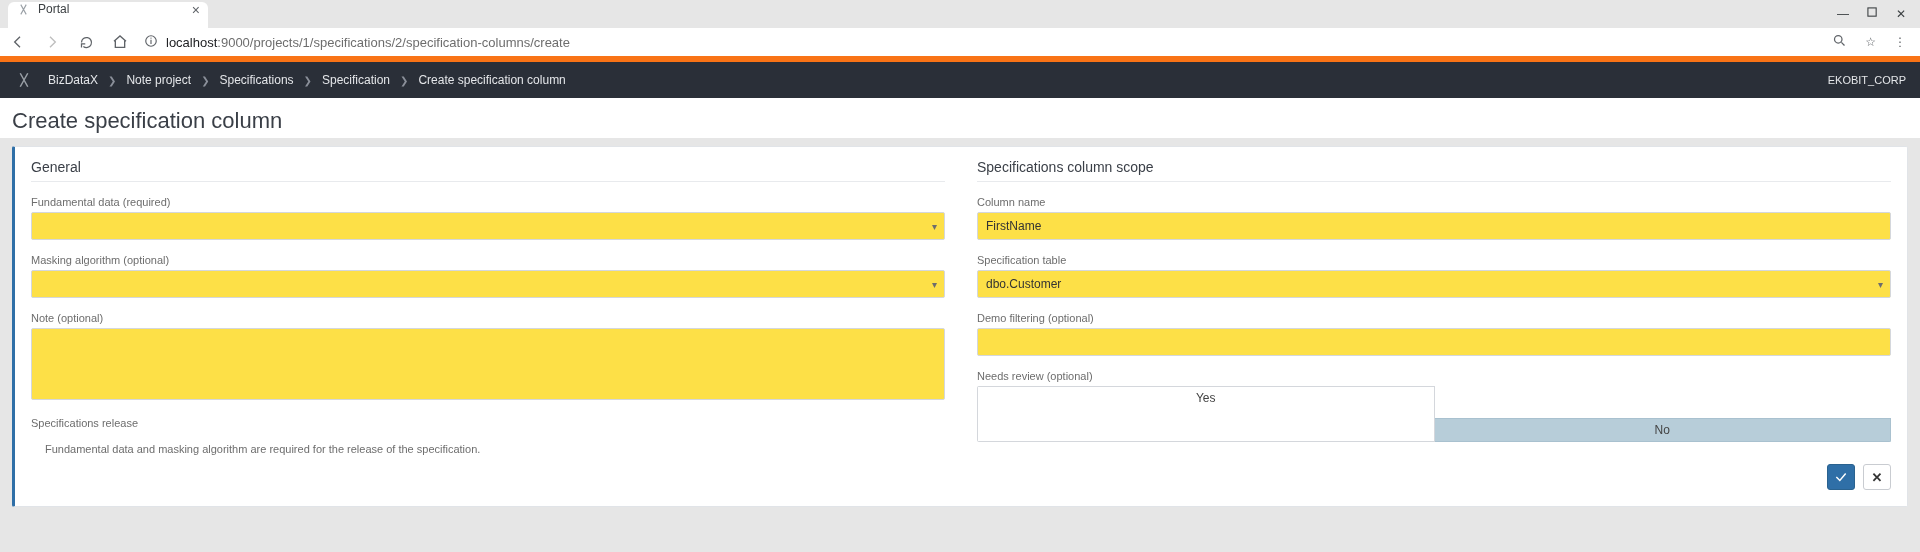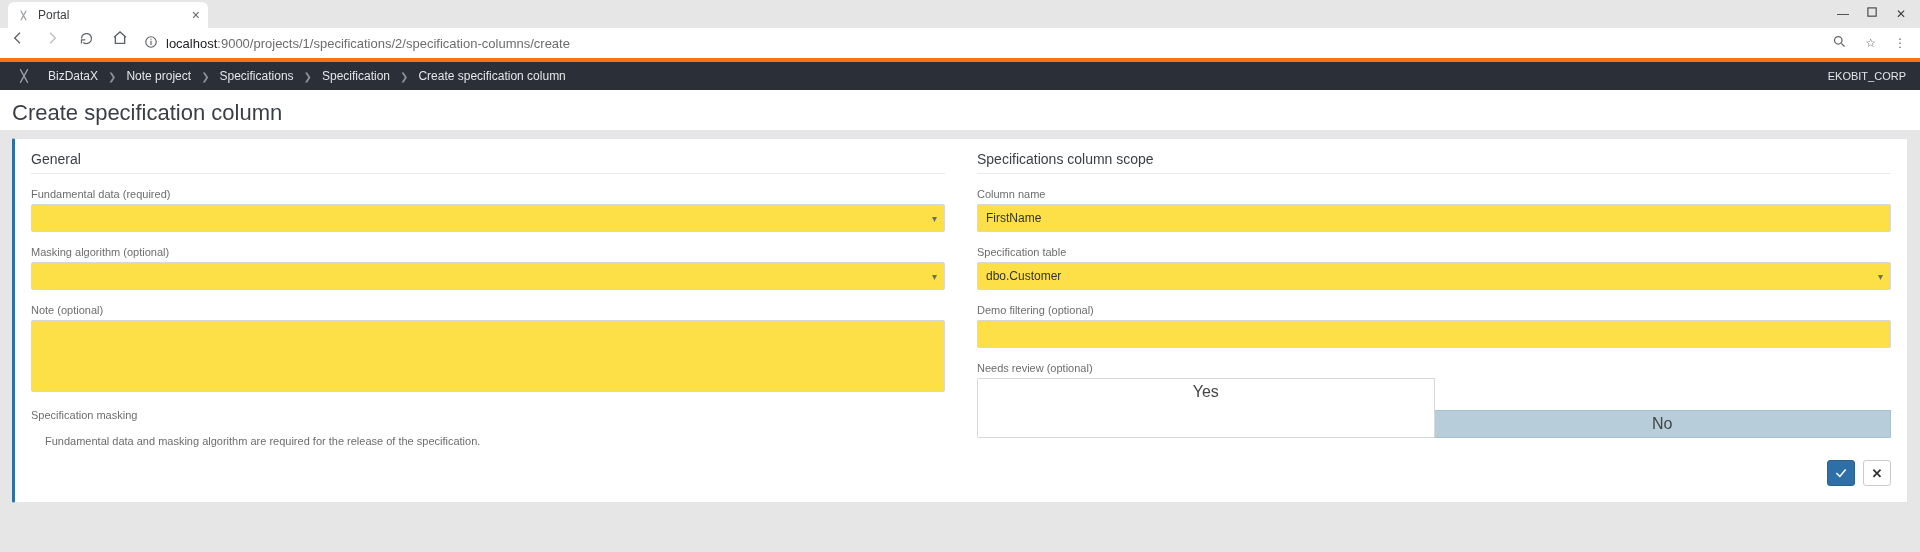--- a/index.html
+++ b/index.html
@@ -14,21 +14,20 @@
   
   .chrome { background: #e6e6e6; }
   .tab-strip {
     display: flex;
     align-items: flex-end;
     height: 28px;
     padding-left: 8px;
   }
   .tab {
     display: flex;
-    align-items: center;
     gap: 8px;
     background: #fff;
     height: 26px;
     padding: 0 8px;
     border-radius: 6px 6px 0 0;
     width: 200px;
     font-size: 12px;
     color: #3c4043;
   }
   .tab .favicon { width: 14px; height: 14px; display:flex;align-items:center;justify-content:center;}
@@ -39,45 +38,46 @@
     display: flex;
     gap: 18px;
     padding-right: 14px;
     align-items: center;
     height: 28px;
   }
   .window-controls span { font-size: 12px; color:#3c4043; cursor:pointer; }
 
   .toolbar {
     display: flex;
+    align-items: center;
     gap: 14px;
     background: #fff;
     height: 34px;
     padding: 0 8px;
-    border-bottom: 4px solid #f97316;
+    border-bottom: 6px solid #f97316;
   }
   .toolbar .icon-btn { width:20px; height:20px; display:flex;align-items:center;justify-content:center;color:#5f6368;cursor:pointer;}
   .toolbar .icon-btn.disabled { color:#bdbdbd; cursor:default;}
   .omnibox {
     flex: 1;
     display:flex;
     align-items:center;
     gap:8px;
     font-size: 13px;
     color:#202124;
   }
   .omnibox .host { color:#202124; }
   .omnibox .path { color:#6d6d6d; }
   .toolbar-right { display:flex; gap:18px; align-items:center; padding-right:6px;}
 
   
   .app-nav {
     background: #2a2f38;
     color: #e4e6e9;
-    height: 28px;
+    height: 36px;
     display:flex;
     align-items:center;
     padding: 4px 14px;
     gap: 10px;
     font-size: 12px;
   }
   .app-nav .logo { width:20px; height:20px; display:flex;align-items:center;justify-content:center; margin-right:4px;}
   .app-nav .crumb { color:#e4e6e9; cursor:pointer;}
   .app-nav .chev { color:#8b909a; font-size:10px;}
   .app-nav .spacer { flex:1; }
@@ -117,21 +117,21 @@
   .select-wrap .caret {
     position:absolute; right:8px; top:50%; transform:translateY(-50%);
     font-size:10px; color:#6d6d6d; pointer-events:none;
   }
   .textarea { height: 72px; resize:none; }
   .helper-head { font-size:11px; color:#6d6d6d; margin-top: 4px;}
   .helper-body { font-size:11px; color:#6d6d6d; margin-left: 14px; margin-top:14px;}
 
   .toggle-group { display:flex; width:100%; border-radius:2px; overflow:hidden;}
   .toggle-btn {
-    flex:1; text-align:center; padding:4px 16px; font-size:16px;
+    flex:1; text-align:center; padding:4px 16px; font-size:12px;
     border:1px solid #d4d7dc; background:#fff; color:#444; cursor:pointer;
   }
   .toggle-btn + .toggle-btn { border-left:none;margin-top:32px; }
   .toggle-btn.selected { background:#b7cdd9; border-color:#a9c1cf; }
 
   .card-actions {
     display:flex; justify-content:flex-end; gap:8px;
     padding: 8px 16px 0 16px;
   }
   .btn {
@@ -256,21 +256,21 @@
           <input class="input" value="" style="">
           <span class="caret">▾</span>
         </div>
       </div>
 
       <div class="field">
         <label class="field-label">Note (optional)</label>
         <textarea class="textarea" style=""></textarea>
       </div>
 
-      <div class="helper-head">Specification masking</div>
+      <div class="helper-head">Specifications release</div>
       <div class="helper-body">Fundamental data and masking algorithm are required for the release of the specification.</div>
     </div>
 
     <div class="col">
       <div class="section-title">Specifications column scope</div>
       <hr class="section-rule">
 
       <div class="field">
         <label class="field-label">Column name</label>
         <input class="input" value="FirstName" style="">

